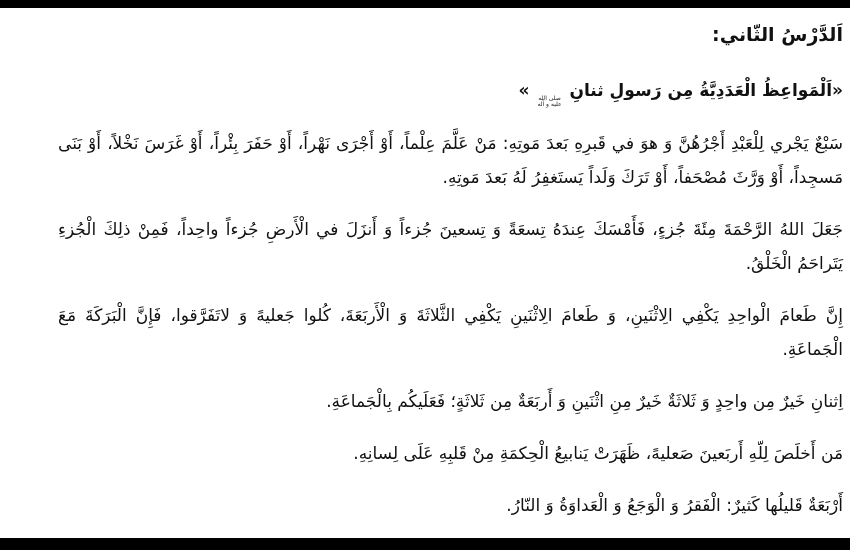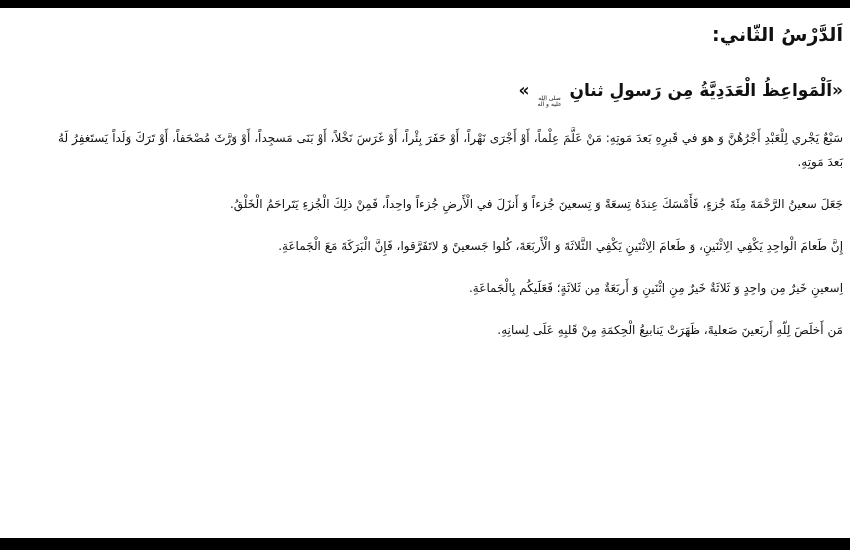--- a/index.html
+++ b/index.html
@@ -48,21 +48,21 @@
     flex-direction: column;
     align-items: center;
     font-size: 6px;
     font-weight: normal;
     line-height: 1.15;
     vertical-align: -4px;
     margin: 0 2px;
     color: #222222;
   }
   .para {
-    font-size: 12px;
+    font-size: 17px;
     line-height: 2;
     text-align: justify;
     margin: 18px 0 0 0;
   }
   .para.single { text-align: right; }
 </style>
 </head>
 <body>
 
 <div class="screen">
@@ -77,26 +77,27 @@
       <span>«اَلْمَواعِظُ الْعَدَدِيَّةُ مِن رَسولِ ثنانِ</span>
       <span class="honorific">
         <span>صلى الله</span>
         <span>عليه و آله</span>
       </span>
       <span>»</span>
     </div>
 
     <p class="para">سَبْعٌ يَجْري لِلْعَبْدِ أَجْرُهُنَّ وَ هوَ في قَبرِهِ بَعدَ مَوتِهِ: مَنْ عَلَّمَ عِلْماً، أَوْ أَجْرَى نَهْراً، أَوْ حَفَرَ بِئْراً، أَوْ غَرَسَ نَخْلاً، أَوْ بَنَى مَسجِداً، أَوْ وَرَّثَ مُصْحَفاً، أَوْ تَرَكَ وَلَداً يَستَغفِرُ لَهُ بَعدَ مَوتِهِ.</p>
 
-    <p class="para">جَعَلَ سعينُ الرَّحْمَةَ مِئَةَ جُزءٍ، فَأَمْسَكَ عِندَهُ تِسعَةً وَ تِسعينَ جُزءاً وَ أَنزَلَ في الْأَرضِ جُزءاً واحِداً، فَمِنْ ذلِكَ الْجُزءِ يَتَراحَمُ الْخَلْقُ.</p>
+    <p class="para">جَعَلَ اللهُ الرَّحْمَةَ مِئَةَ جُزءٍ، فَأَمْسَكَ عِندَهُ تِسعَةً وَ تِسعينَ جُزءاً وَ أَنزَلَ في الْأَرضِ جُزءاً واحِداً، فَمِنْ ذلِكَ الْجُزءِ يَتَراحَمُ الْخَلْقُ.</p>
 
-    <p class="para">إِنَّ طَعامَ الْواحِدِ يَكْفِي الِاثْنَينِ، وَ طَعامَ الِاثْنَينِ يَكْفِي الثَّلاثَةَ وَ الْأَربَعَةَ، كُلوا جَسعينً وَ لاتَفَرَّقوا، فَإِنَّ الْبَرَكَةَ مَعَ الْجَماعَةِ.</p>
+    <p class="para">إِنَّ طَعامَ الْواحِدِ يَكْفِي الِاثْنَينِ، وَ طَعامَ الِاثْنَينِ يَكْفِي الثَّلاثَةَ وَ الْأَربَعَةَ، كُلوا جَعليهً وَ لاتَفَرَّقوا، فَإِنَّ الْبَرَكَةَ مَعَ الْجَماعَةِ.</p>
 
-    <p class="para single">اِسعينِ خَيرٌ مِن واحِدٍ وَ ثَلاثَةٌ خَيرٌ مِنِ اثْنَينِ وَ أَربَعَةٌ مِن ثَلاثَةٍ؛ فَعَلَيكُم بِالْجَماعَةِ.</p>
+    <p class="para single">اِثنانِ خَيرٌ مِن واحِدٍ وَ ثَلاثَةٌ خَيرٌ مِنِ اثْنَينِ وَ أَربَعَةٌ مِن ثَلاثَةٍ؛ فَعَلَيكُم بِالْجَماعَةِ.</p>
 
     <p class="para single">مَن أَخلَصَ لِلّهِ أَربَعينَ صَعليهً، ظَهَرَتْ يَنابيعُ الْحِكمَةِ مِنْ قَلبِهِ عَلَى لِسانِهِ.</p>
 
+    <p class="para single">أَرْبَعَةٌ قَليلُها كَثيرٌ: الْفَقرُ وَ الْوَجَعُ وَ الْعَداوَةُ وَ النّارُ.</p>
 
   </div>
 
   <div class="bar bottom"></div>
 
 </div>
 
 </body></html>

